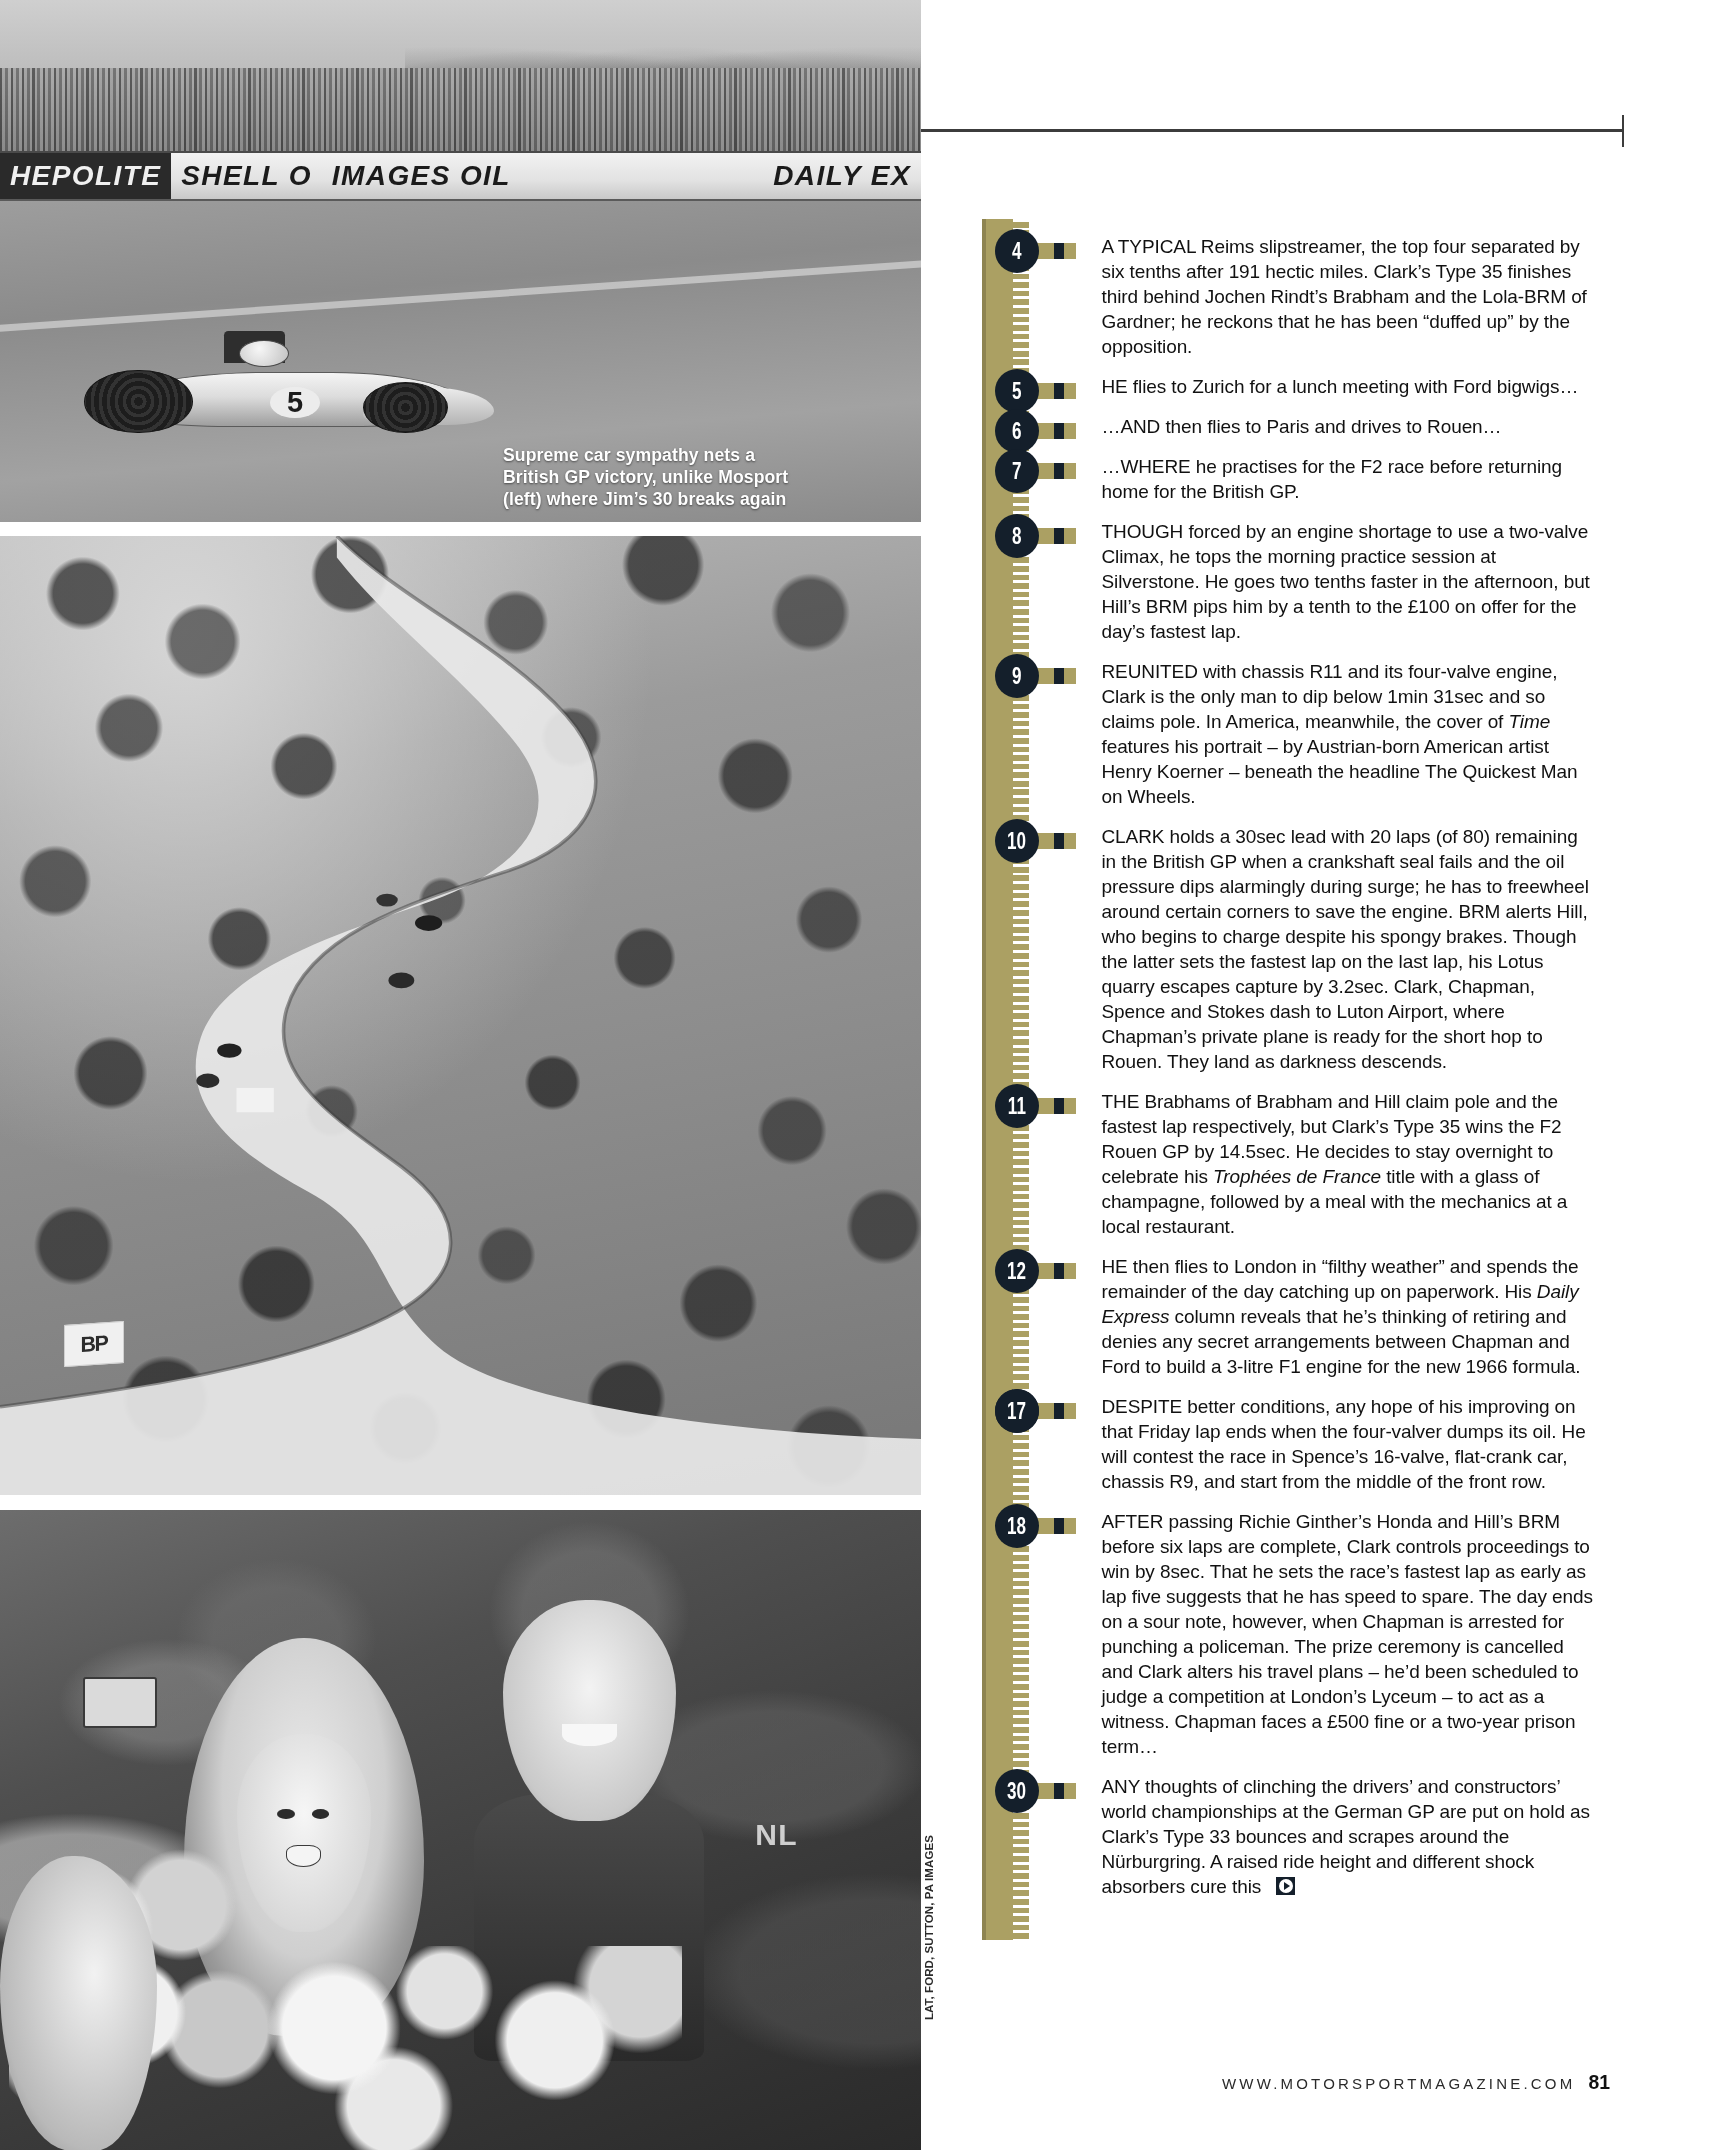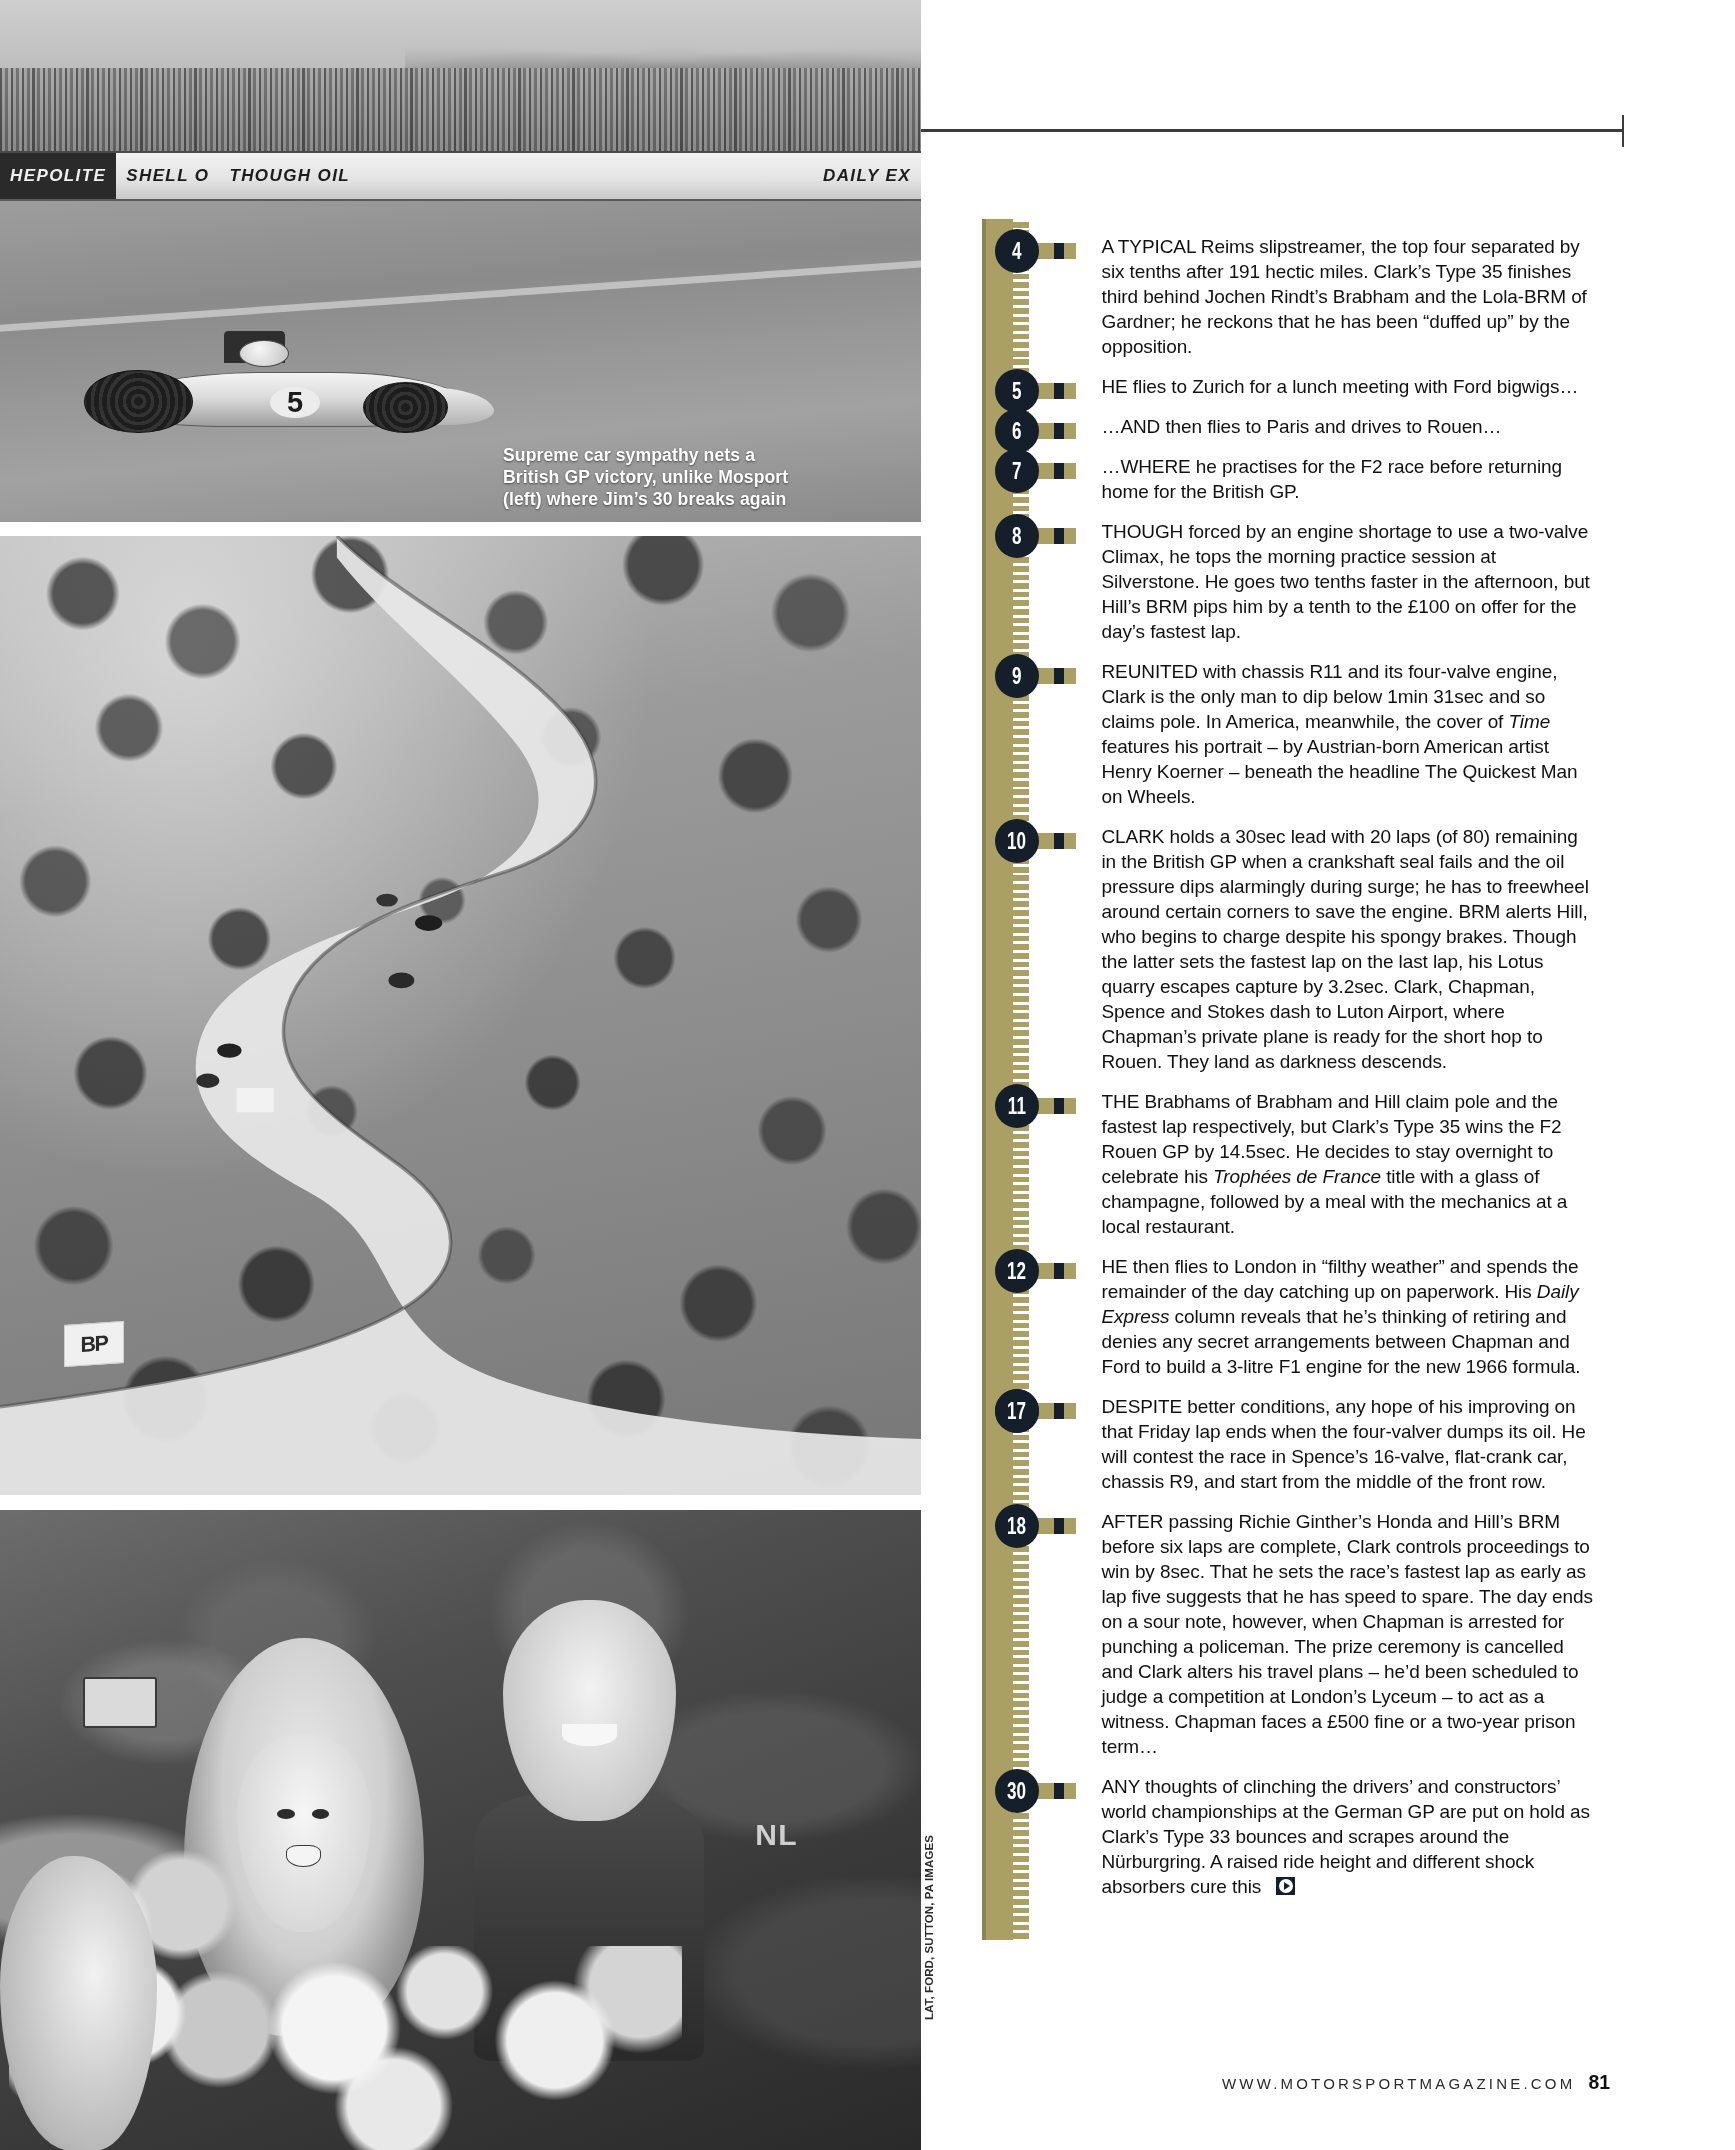--- a/index.html
+++ b/index.html
@@ -64,21 +64,21 @@
   .p1-banner {
     position: absolute; left: 0; top: 29%; width: 100%; height: 9.5%;
     background: linear-gradient(180deg, #f2f2f2 0%, #e2e2e2 60%, #c9c9c9 100%);
     border-top: 2.2px solid #4a4a4a;
     border-bottom: 2.2px solid #5a5a5a;
     display: flex; align-items: center;
     font-family: "Liberation Sans", sans-serif;
     font-weight: bold; font-style: italic;
     letter-spacing: 1.4px;
     color: #1b1b1b;
-    font-size: 17px;
+    font-size: 28px;
   }
   .p1-banner .seg { padding: 0 10px; white-space: nowrap; }
   .p1-banner .seg.dk { background: #2a2a2a; color: #f0f0f0; height: 100%;
                         display: flex; align-items: center; }
   .p1-banner .spacer { flex: 1; }
   .p1-track {
     position: absolute; left: 0; top: 38.5%; width: 100%; height: 61.5%;
     background: linear-gradient(175deg, #9d9d9d 0%, #8b8b8b 30%, #a2a2a2 70%, #8a8a8a 100%);
   }
   .p1-track:after {
@@ -442,21 +442,21 @@
 
   <div class="photo-col">
 
     <div class="photo" id="photo-top">
       <div class="p1-sky"></div>
       <div class="p1-trees"></div>
       <div class="p1-crowd"></div>
       <div class="p1-banner">
         <div class="seg dk">HEPOLITE</div>
         <div class="seg">SHELL O</div>
-        <div class="seg">THOUGH OIL</div>
+        <div class="seg">IMAGES OIL</div>
         <div class="spacer"></div>
         <div class="seg">DAILY EX</div>
       </div>
       <div class="p1-track">
         <div class="p1-car">
           <div class="p1-body"></div>
           <div class="p1-nose"></div>
           <div class="p1-roll"></div>
           <div class="p1-helmet"></div>
           <div class="p1-num">5</div>

